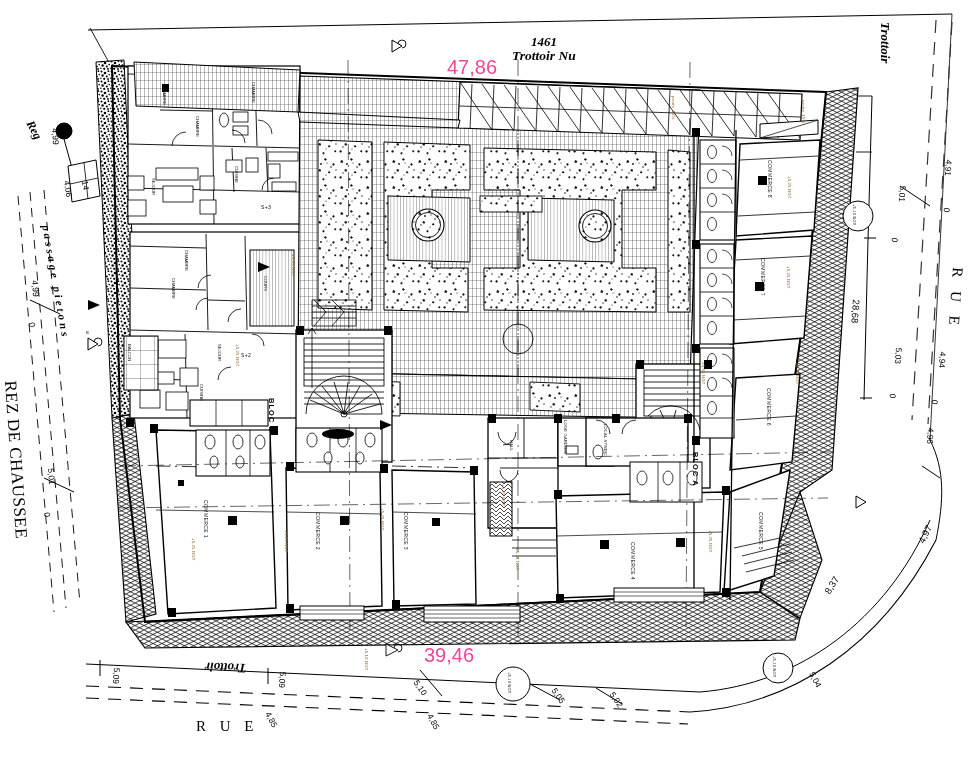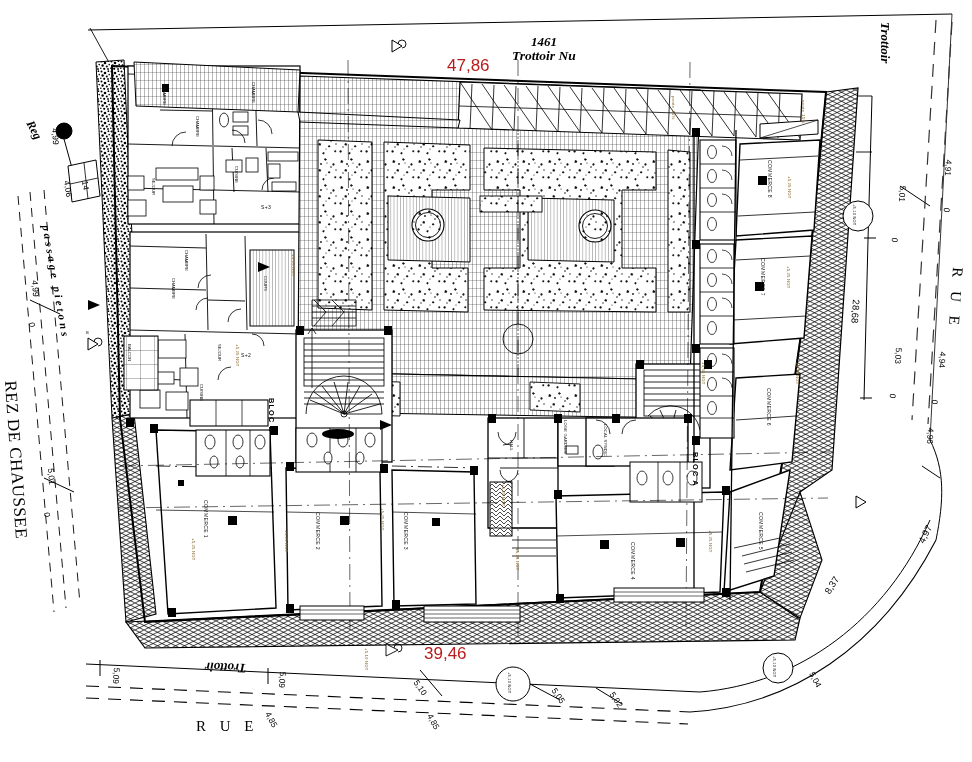--- a/index.html
+++ b/index.html
@@ -12,21 +12,21 @@
   #stage{position:absolute;left:0;top:0;width:972px;height:762px;}
   svg#plan{position:absolute;left:0;top:0;width:972px;height:762px;display:block;}
 
   .lbl{position:absolute;white-space:nowrap;pointer-events:none;}
   .tiny2{font-size:4.2px;color:#111;}
   .room{font-size:5.1px;letter-spacing:.35px;color:#111;font-family:"Liberation Sans",sans-serif;}
   .roomsm{font-size:4.1px;letter-spacing:.2px;color:#111;}
   .ngt{font-size:4.2px;letter-spacing:.2px;color:#8a6a2f;}
   .ngtk{font-size:4.0px;letter-spacing:.2px;color:#111;}
   .bloc{font-size:7.4px;letter-spacing:1.1px;font-weight:bold;color:#000;}
-  .dimbig{font-size:17px;color:#b91c1c;font-family:"Liberation Sans",sans-serif;}
+  .dimbig{font-size:20px;color:#ec4899;font-family:"Liberation Sans",sans-serif;}
   .dimmed{font-size:9.5px;color:#000;}
   .dimsm{font-size:8.4px;color:#000;}
   .titleser{font-family:"Liberation Serif",serif;font-style:italic;font-weight:bold;}
   .t1461{font-size:13px;}
   .tterrain{font-size:13.5px;}
   .ttrottoir{font-size:13px;}
   .true{font-size:15px;letter-spacing:5px;font-family:"Liberation Serif",serif;}
   .trez{font-size:17px;letter-spacing:.5px;font-family:"Liberation Serif",serif;}
   .tpass{font-size:11px;font-family:"Liberation Serif",serif;font-style:italic;font-weight:bold;letter-spacing:3px;}
   .treg{font-size:12px;font-family:"Liberation Serif",serif;font-style:italic;font-weight:bold;}

